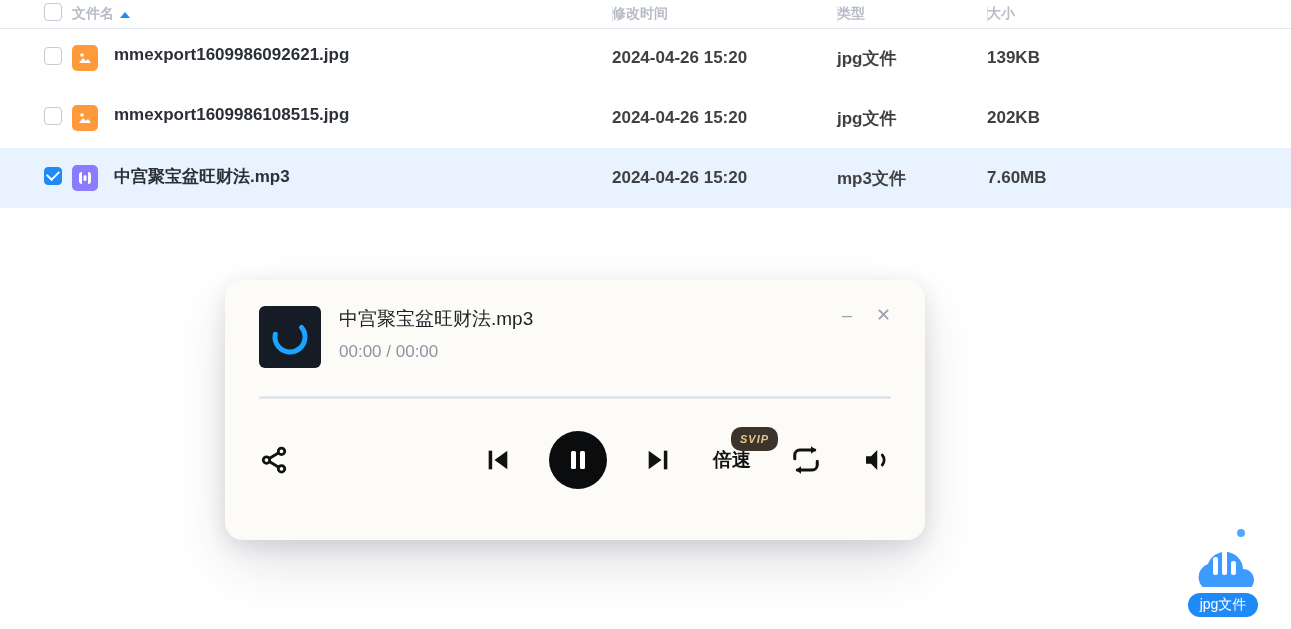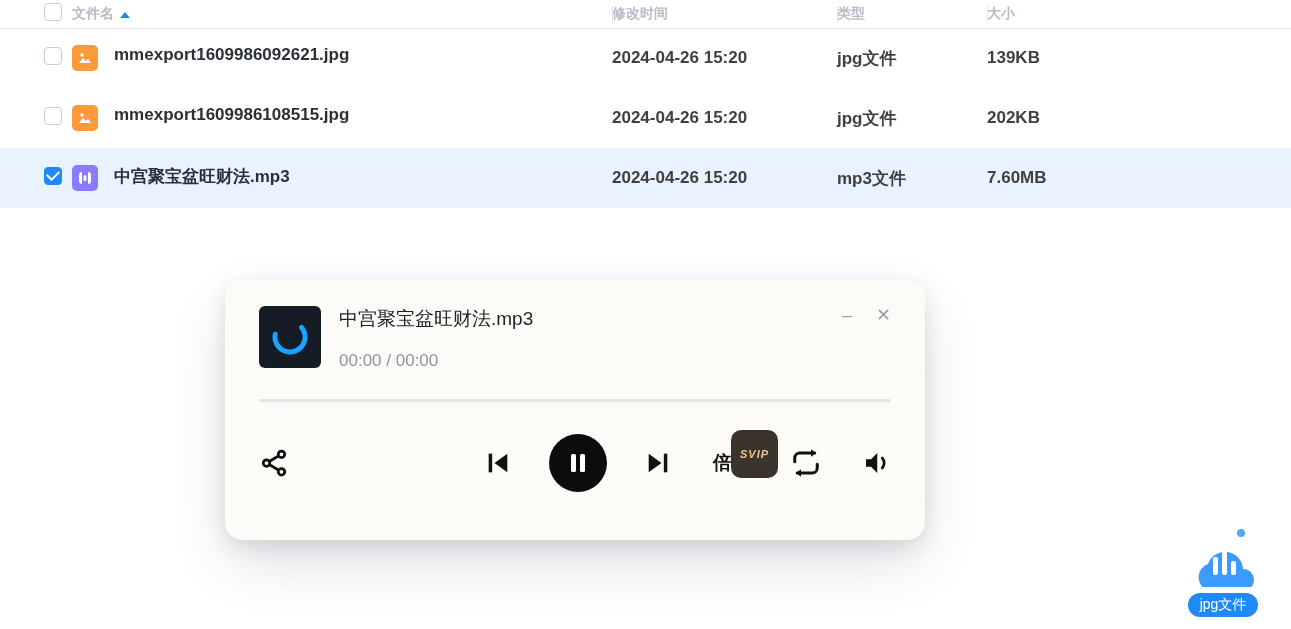--- a/index.html
+++ b/index.html
@@ -33,35 +33,35 @@
   .fname { font-size:17px; color:#2b2f36; }
   .meta { font-size:17px; color:#404040; }
 
   
   .player { position:absolute; left:225px; top:280px; width:700px; height:260px; background:#fdfbf8; border-radius:18px; box-shadow:0 24px 60px -8px rgba(38,46,66,0.18), 0 6px 20px rgba(38,46,66,0.12); padding:26px 34px 30px; }
   .phead { display:flex; align-items:flex-start; }
   .album { width:62px; height:62px; border-radius:6px; background:#151c25; display:flex; align-items:center; justify-content:center; margin-right:18px; }
   .album svg { width:40px; height:40px; }
   .ptitle-blk { flex:1; }
   .ptitle { font-size:19px; color:#1e2127; font-weight:500; }
-  .ptime { font-size:17px; color:#8d94a0; margin-top:19px; }
+  .ptime { font-size:17px; color:#8d94a0; margin-top:10px; }
   .pwin { display:flex; gap:24px; color:#9aa2ae; font-size:18px; }
   .pwin span { cursor:pointer; line-height:1; }
   .progress { margin-top:28px; height:3px; background:#e2e5ea; border-radius:2px; }
   .controls { margin-top:32px; display:flex; align-items:center; }
   .cbtn { display:flex; align-items:center; justify-content:center; cursor:pointer; }
   .cbtn svg { fill:#111; }
   .cshare { width:30px; height:30px; margin-right:auto; }
   .cshare svg { width:30px; height:30px; stroke:#111; stroke-width:2.2; fill:none; }
   .cprev, .cnext { width:30px; height:30px; }
   .cprev svg, .cnext svg { width:28px; height:28px; }
   .cplay { width:58px; height:58px; border-radius:50%; background:#0b0c0e; margin:0 36px; }
   .cplay svg { fill:#fff; width:24px; height:24px; }
   .cspeed { margin-left:40px; position:relative; font-size:19px; font-weight:600; color:#111; }
-  .svip { position:absolute; top:-20px; left:18px; background:#3a342d; color:#e7c68a; font-size:11px; font-weight:700; letter-spacing:1px; padding:18px 9px; border-radius:10px; font-style:italic; }
+  .svip { position:absolute; top:-20px; left:18px; background:#3a342d; color:#e7c68a; font-size:11px; font-weight:700; letter-spacing:1px; padding:6px 9px; border-radius:10px; font-style:italic; }
   .cloop { margin-left:40px; width:30px; height:30px; }
   .cloop svg { width:30px; height:30px; stroke:#111; stroke-width:2.4; fill:none; }
   .cvol { margin-left:40px; width:30px; height:30px; }
   .cvol svg { width:30px; height:30px; stroke:#111; stroke-width:2.2; fill:none; }
 
   
   .team { position:absolute; right:18px; bottom:12px; width:100px; text-align:center; cursor:pointer; }
   .team-cloud { width:76px; height:60px; margin:0 auto 6px; position:relative; }
   .team-lbl { display:inline-block; background:#1f8af6; color:#fff; font-size:14px; padding:3px 12px; border-radius:14px; }
 </style>

